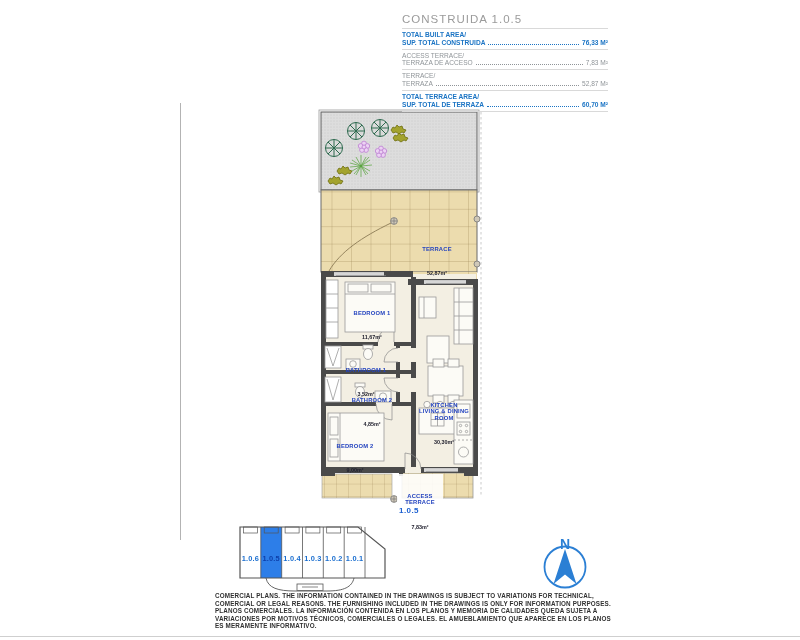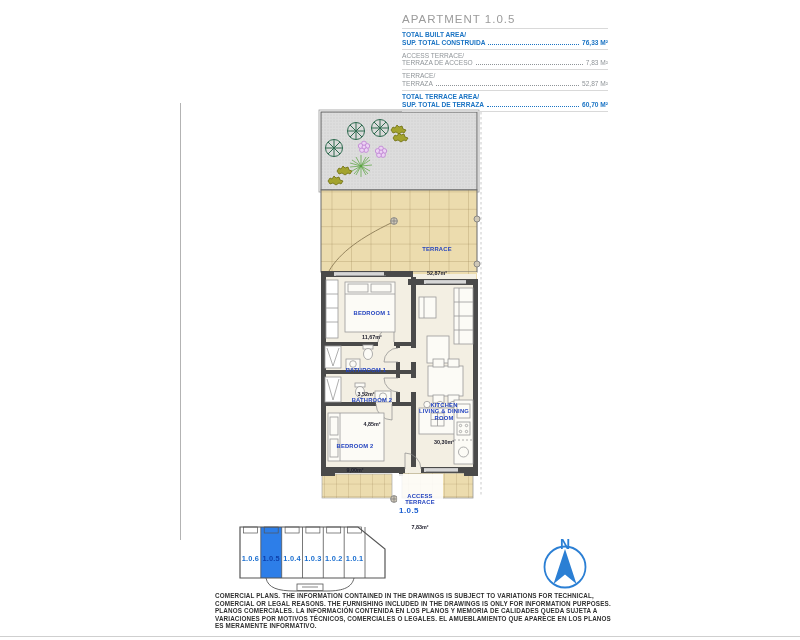--- a/index.html
+++ b/index.html
@@ -241,21 +241,21 @@
     </g>
 
     <g>
       <circle cx="565" cy="567" r="20.5" fill="none" stroke="#2b7fd4" stroke-width="1.8"></circle>
       <polygon points="565,549 576.5,584 565,574.5 553.5,584" fill="#2b7fd4"></polygon>
       <text class="compass-n" x="565" y="549" text-anchor="middle">N</text>
     </g>
   </svg>
 
   <div class="hdr">
-    <div class="hdr-title">APARTMENT 1.0.5</div>
+    <div class="hdr-title">CONSTRUIDA 1.0.5</div>
 
     <div class="hdr-row row-em">
       <div class="l1">TOTAL BUILT AREA/</div>
       <div class="l2">
           <span>SUP. TOTAL CONSTRUIDA</span>
           <span class="leader"></span>
           <span class="val">76,33 M²</span>
         </div>
     </div>
 

